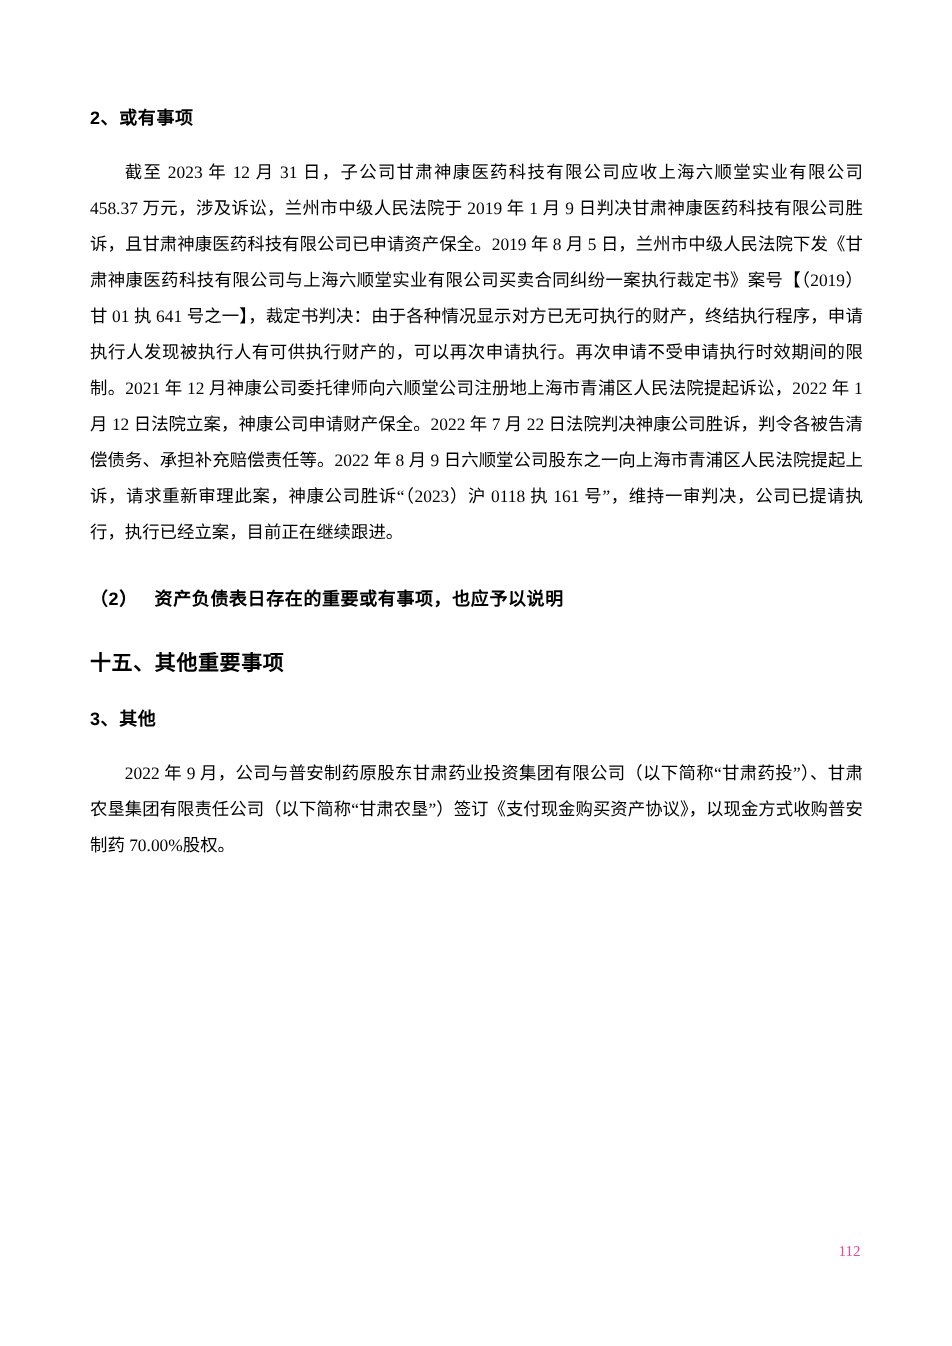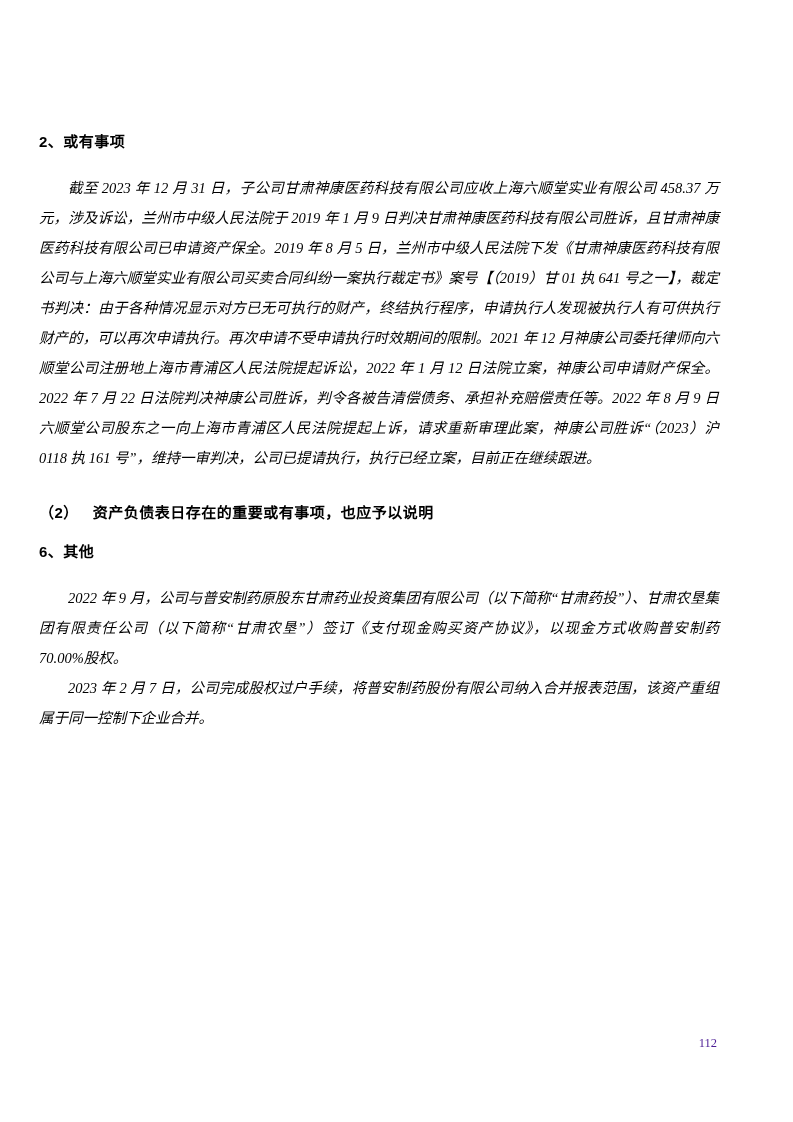--- a/index.html
+++ b/index.html
@@ -10,22 +10,21 @@
   .page {
     position: relative;
     width: 793px;
     height: 1122px;
     background: #ffffff;
     color: #000000;
     overflow: hidden;
     font-family: "Liberation Serif", "DejaVu Serif", serif;
   }
   .content {
-    padding: 86px 74px 0 39px;
-    margin-top: 44px;
+    padding: 86px 74px 0 75px;
   }
   .h-num {
     display: inline-block;
     margin-right: 14px;
   }
   .heading-l3 {
     font-family: "Liberation Sans", "DejaVu Sans", sans-serif;
     font-weight: bold;
     font-size: 15px;
     margin: 0 0 22px 0;
@@ -42,58 +41,57 @@
     margin: 30px 0 24px 0;
     letter-spacing: 0.5px;
   }
   .body-para {
     font-size: 14.5px;
     line-height: 30px;
     text-align: justify;
     text-justify: inter-ideograph;
     text-indent: 2em;
     margin: 0;
-    font-style: italic;
   }
   .small-para {
     font-size: 12.5px;
     line-height: 17px;
     text-indent: 0;
     margin: 6px 0 0 0;
     color: #1a1a1a;
   }
   .page-number {
     position: absolute;
     right: 76px;
     top: 1036px;
     font-size: 12.5px;
-    color: #4c1d95;
+    color: #ec4899;
     text-align: right;
   }
 </style>
 </head>
 <body>
 
 <div class="page">
   <div class="content">
 
     <h3 class="heading-l3">2、或有事项</h3>
 
 
     <p class="body-para">截至 2023 年 12 月 31 日，子公司甘肃神康医药科技有限公司应收上海六顺堂实业有限公司 458.37 万元，涉及诉讼，兰州市中级人民法院于 2019 年 1 月 9 日判决甘肃神康医药科技有限公司胜诉，且甘肃神康医药科技有限公司已申请资产保全。2019 年 8 月 5 日，兰州市中级人民法院下发《甘肃神康医药科技有限公司与上海六顺堂实业有限公司买卖合同纠纷一案执行裁定书》案号【（2019）甘 01 执 641 号之一】，裁定书判决：由于各种情况显示对方已无可执行的财产，终结执行程序，申请执行人发现被执行人有可供执行财产的，可以再次申请执行。再次申请不受申请执行时效期间的限制。2021 年 12 月神康公司委托律师向六顺堂公司注册地上海市青浦区人民法院提起诉讼，2022 年 1 月 12 日法院立案，神康公司申请财产保全。2022 年 7 月 22 日法院判决神康公司胜诉，判令各被告清偿债务、承担补充赔偿责任等。2022 年 8 月 9 日六顺堂公司股东之一向上海市青浦区人民法院提起上诉，请求重新审理此案，神康公司胜诉“（2023）沪 0118 执 161 号”，维持一审判决，公司已提请执行，执行已经立案，目前正在继续跟进。</p>
 
     <h3 class="heading-l3 after-para">
       <span class="h-num">（2）</span><span>资产负债表日存在的重要或有事项，也应予以说明</span>
     </h3>
 
 
+    <h2 class="heading-l1">十五、其他重要事项</h2>
 
-    <h3 class="heading-l3">6、其他</h3>
+    <h3 class="heading-l3">3、其他</h3>
 
     <p class="body-para">2022 年 9 月，公司与普安制药原股东甘肃药业投资集团有限公司（以下简称“甘肃药投”）、甘肃农垦集团有限责任公司（以下简称“甘肃农垦”）签订《支付现金购买资产协议》，以现金方式收购普安制药 70.00%股权。</p>
 
-    <p class="body-para">2023 年 2 月 7 日，公司完成股权过户手续，将普安制药股份有限公司纳入合并报表范围，该资产重组属于同一控制下企业合并。</p>
 
 
   </div>
 
   <div class="page-number">112</div>
 </div>
 
 </body></html>

